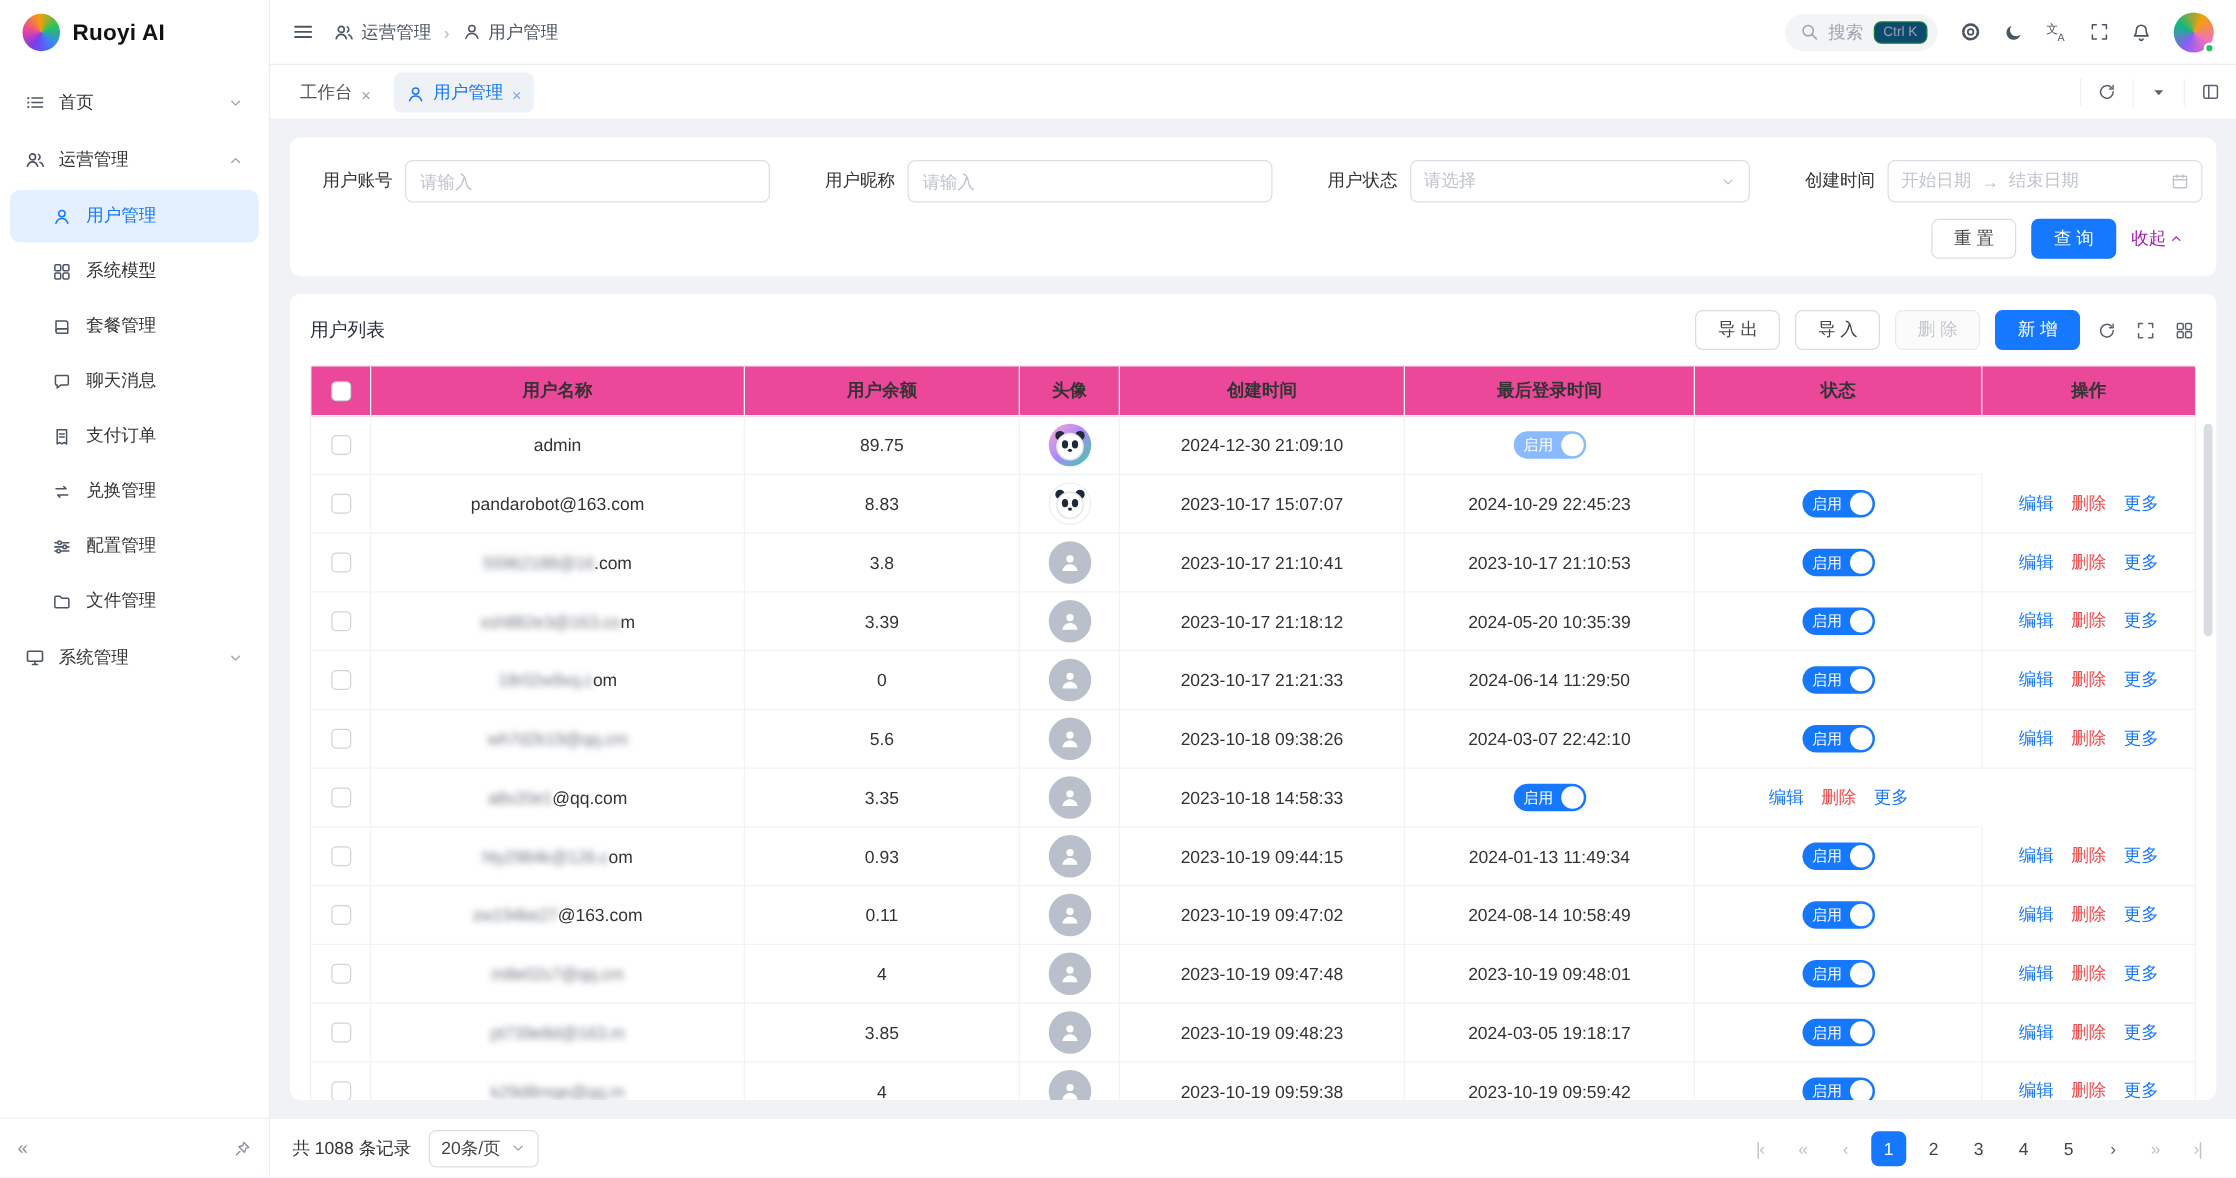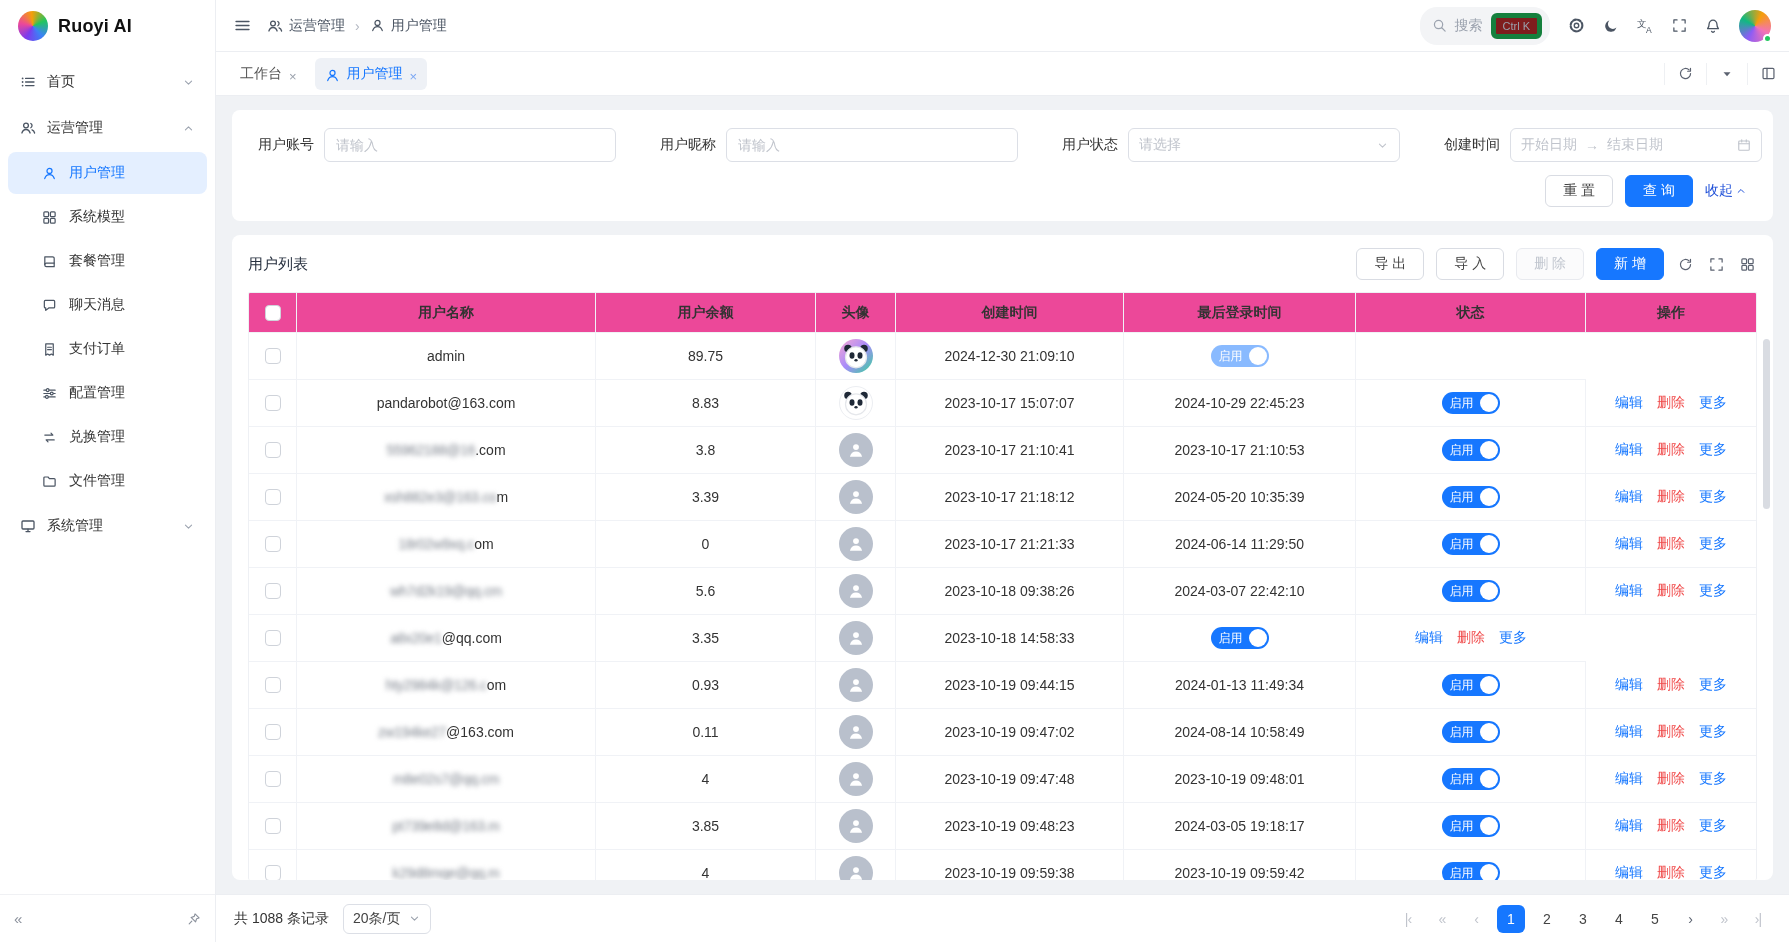--- a/index.html
+++ b/index.html
@@ -32,21 +32,21 @@
 
   .topbar { height:52px; background:#fff; border-bottom:1px solid #eceef2; display:flex; align-items:center;
     padding:0 18px; gap:16px; flex:none; }
   .tb-icon { color:#4b5563; cursor:pointer; display:flex; }
   .crumb { display:flex; align-items:center; gap:10px; color:#4b5563; }
   .crumb-item { display:flex; align-items:center; gap:6px; cursor:pointer; }
   .crumb-sep { color:#b3b8c2; }
   .topbar-right { margin-left:auto; display:flex; align-items:center; gap:18px; }
   .search-pill { display:flex; align-items:center; gap:8px; background:#f3f4f6; border-radius:17px;
     padding:6px 8px 6px 12px; color:#9ca3af; cursor:pointer; }
-  .kbd { background:#7f1d1d; border:5px solid #15803d; border-radius:6px; padding:2px 7px; font-size:11px; color:#9aa1ac; }
+  .kbd { background:#0c4a6e; border:1px solid #15803d; border-radius:6px; padding:2px 7px; font-size:11px; color:#9aa1ac; }
   .avatar-top { width:32px; height:32px; border-radius:50%; position:relative; cursor:pointer; flex:none;
     background:conic-gradient(from 120deg,#f472b6,#8b5cf6,#10b981,#f59e0b,#f472b6); }
   .avatar-top .dot { position:absolute; right:-1px; bottom:-1px; width:9px; height:9px; border-radius:50%;
     background:#22c55e; border:2px solid #fff; }
 
   .tabbar { height:44px; background:#fff; border-bottom:1px solid #eceef2; display:flex; align-items:center;
     padding:0 0 0 14px; flex:none; }
   .tabs { display:flex; align-items:center; gap:8px; }
   .tab { display:flex; align-items:flex-end; gap:7px; padding:7px 10px; border-radius:6px; color:#555; cursor:pointer; }
   .tab.active { color:#1677ff; background:#eef1f6; }
@@ -71,21 +71,21 @@
   input.input::placeholder { color:#c0c4cc; }
   .select { width:272px; display:flex; align-items:center; padding:0 10px; color:#c0c4cc; cursor:pointer; }
   .select .caret { margin-left:auto; color:#c0c4cc; display:flex; }
   .daterange { width:252px; display:flex; align-items:center; gap:8px; padding:0 10px; color:#c0c4cc; cursor:text; }
   .daterange .cal { margin-left:auto; color:#c0c4cc; display:flex; }
   .filter-actions { margin-top:13px; display:flex; align-items:center; justify-content:flex-end; gap:12px; }
   .btn { height:32px; padding:0 17px; border-radius:6px; border:1px solid #d9dce3; background:#fff; color:#444;
     display:inline-flex; align-items:center; justify-content:center; font-size:14px; cursor:pointer; white-space:nowrap; }
   .btn.primary { background:#1677ff; border-color:#1677ff; color:#fff; }
   .btn.disabled { color:#c1c6cf; background:#fbfbfc; border-color:#e8eaef; cursor:not-allowed; }
-  .collapse-link { color:#1d4ed8; display:flex; align-items:center; gap:2px; cursor:pointer; }
+  .collapse-link { color:#a21caf; display:flex; align-items:center; gap:2px; cursor:pointer; }
 
   
   .table-card { flex:1; padding:13px 16px 0; display:flex; flex-direction:column; overflow:hidden; position:relative; }
   .list-head { display:flex; align-items:center; margin-bottom:12px; flex:none; }
   .list-title { font-size:15px; color:#27303f; }
   .list-actions { margin-left:auto; display:flex; align-items:center; gap:12px; }
   .ibtn { color:#5b6270; cursor:pointer; display:flex; padding:0 2px; }
   .table { flex:1; overflow:hidden; border:1px solid #eef0f4; border-bottom:none; border-radius:2px; }
   .tr { display:grid; grid-template-columns:48px minmax(0,1fr) 220px 80px 228px 232px 230px 170px; }
   .td { display:flex; align-items:center; justify-content:center; border-right:1px solid #f0f2f6;
@@ -208,35 +208,35 @@
               <svg viewBox="0 0 16 16" width="15" height="15" fill="none" stroke="currentColor" stroke-width="1.3" stroke-linecap="round" stroke-linejoin="round">
                 <path d="M4 2h8v12l-2-1.2L8 14l-2-1.2L4 14V2z"></path>
                 <path d="M6 5.6h4M6 8.2h4"></path>
               </svg>
             </span>
             <span>支付订单</span>
           </div>
           <div class="menu-item sub-item">
             <span class="mi-icon">
               <svg viewBox="0 0 16 16" width="15" height="15" fill="none" stroke="currentColor" stroke-width="1.3" stroke-linecap="round" stroke-linejoin="round">
+                <path d="M3 5.4h8.6l-2-2M13 10.6H4.4l2 2"></path>
+              </svg>
+            </span>
+            <span>兑换管理</span>
+          </div>
+          <div class="menu-item sub-item">
+            <span class="mi-icon">
+              <svg viewBox="0 0 16 16" width="15" height="15" fill="none" stroke="currentColor" stroke-width="1.3" stroke-linecap="round" stroke-linejoin="round">
                 <path d="M2 4.4h12M2 8h12M2 11.6h12"></path>
                 <circle cx="6" cy="4.4" r="1.5" fill="#fff"></circle>
                 <circle cx="10.4" cy="8" r="1.5" fill="#fff"></circle>
                 <circle cx="5.2" cy="11.6" r="1.5" fill="#fff"></circle>
               </svg>
             </span>
             <span>配置管理</span>
-          </div>
-          <div class="menu-item sub-item">
-            <span class="mi-icon">
-              <svg viewBox="0 0 16 16" width="15" height="15" fill="none" stroke="currentColor" stroke-width="1.3" stroke-linecap="round" stroke-linejoin="round">
-                <path d="M3 5.4h8.6l-2-2M13 10.6H4.4l2 2"></path>
-              </svg>
-            </span>
-            <span>兑换管理</span>
           </div>
           <div class="menu-item sub-item">
             <span class="mi-icon">
               <svg viewBox="0 0 16 16" width="15" height="15" fill="none" stroke="currentColor" stroke-width="1.3" stroke-linecap="round" stroke-linejoin="round">
                 <path d="M2 4.2a1 1 0 0 1 1-1h3.4l1.5 1.7H13a1 1 0 0 1 1 1V12a1 1 0 0 1-1 1H3a1 1 0 0 1-1-1V4.2z"></path>
               </svg>
             </span>
             <span>文件管理</span>
           </div>
         </div>

